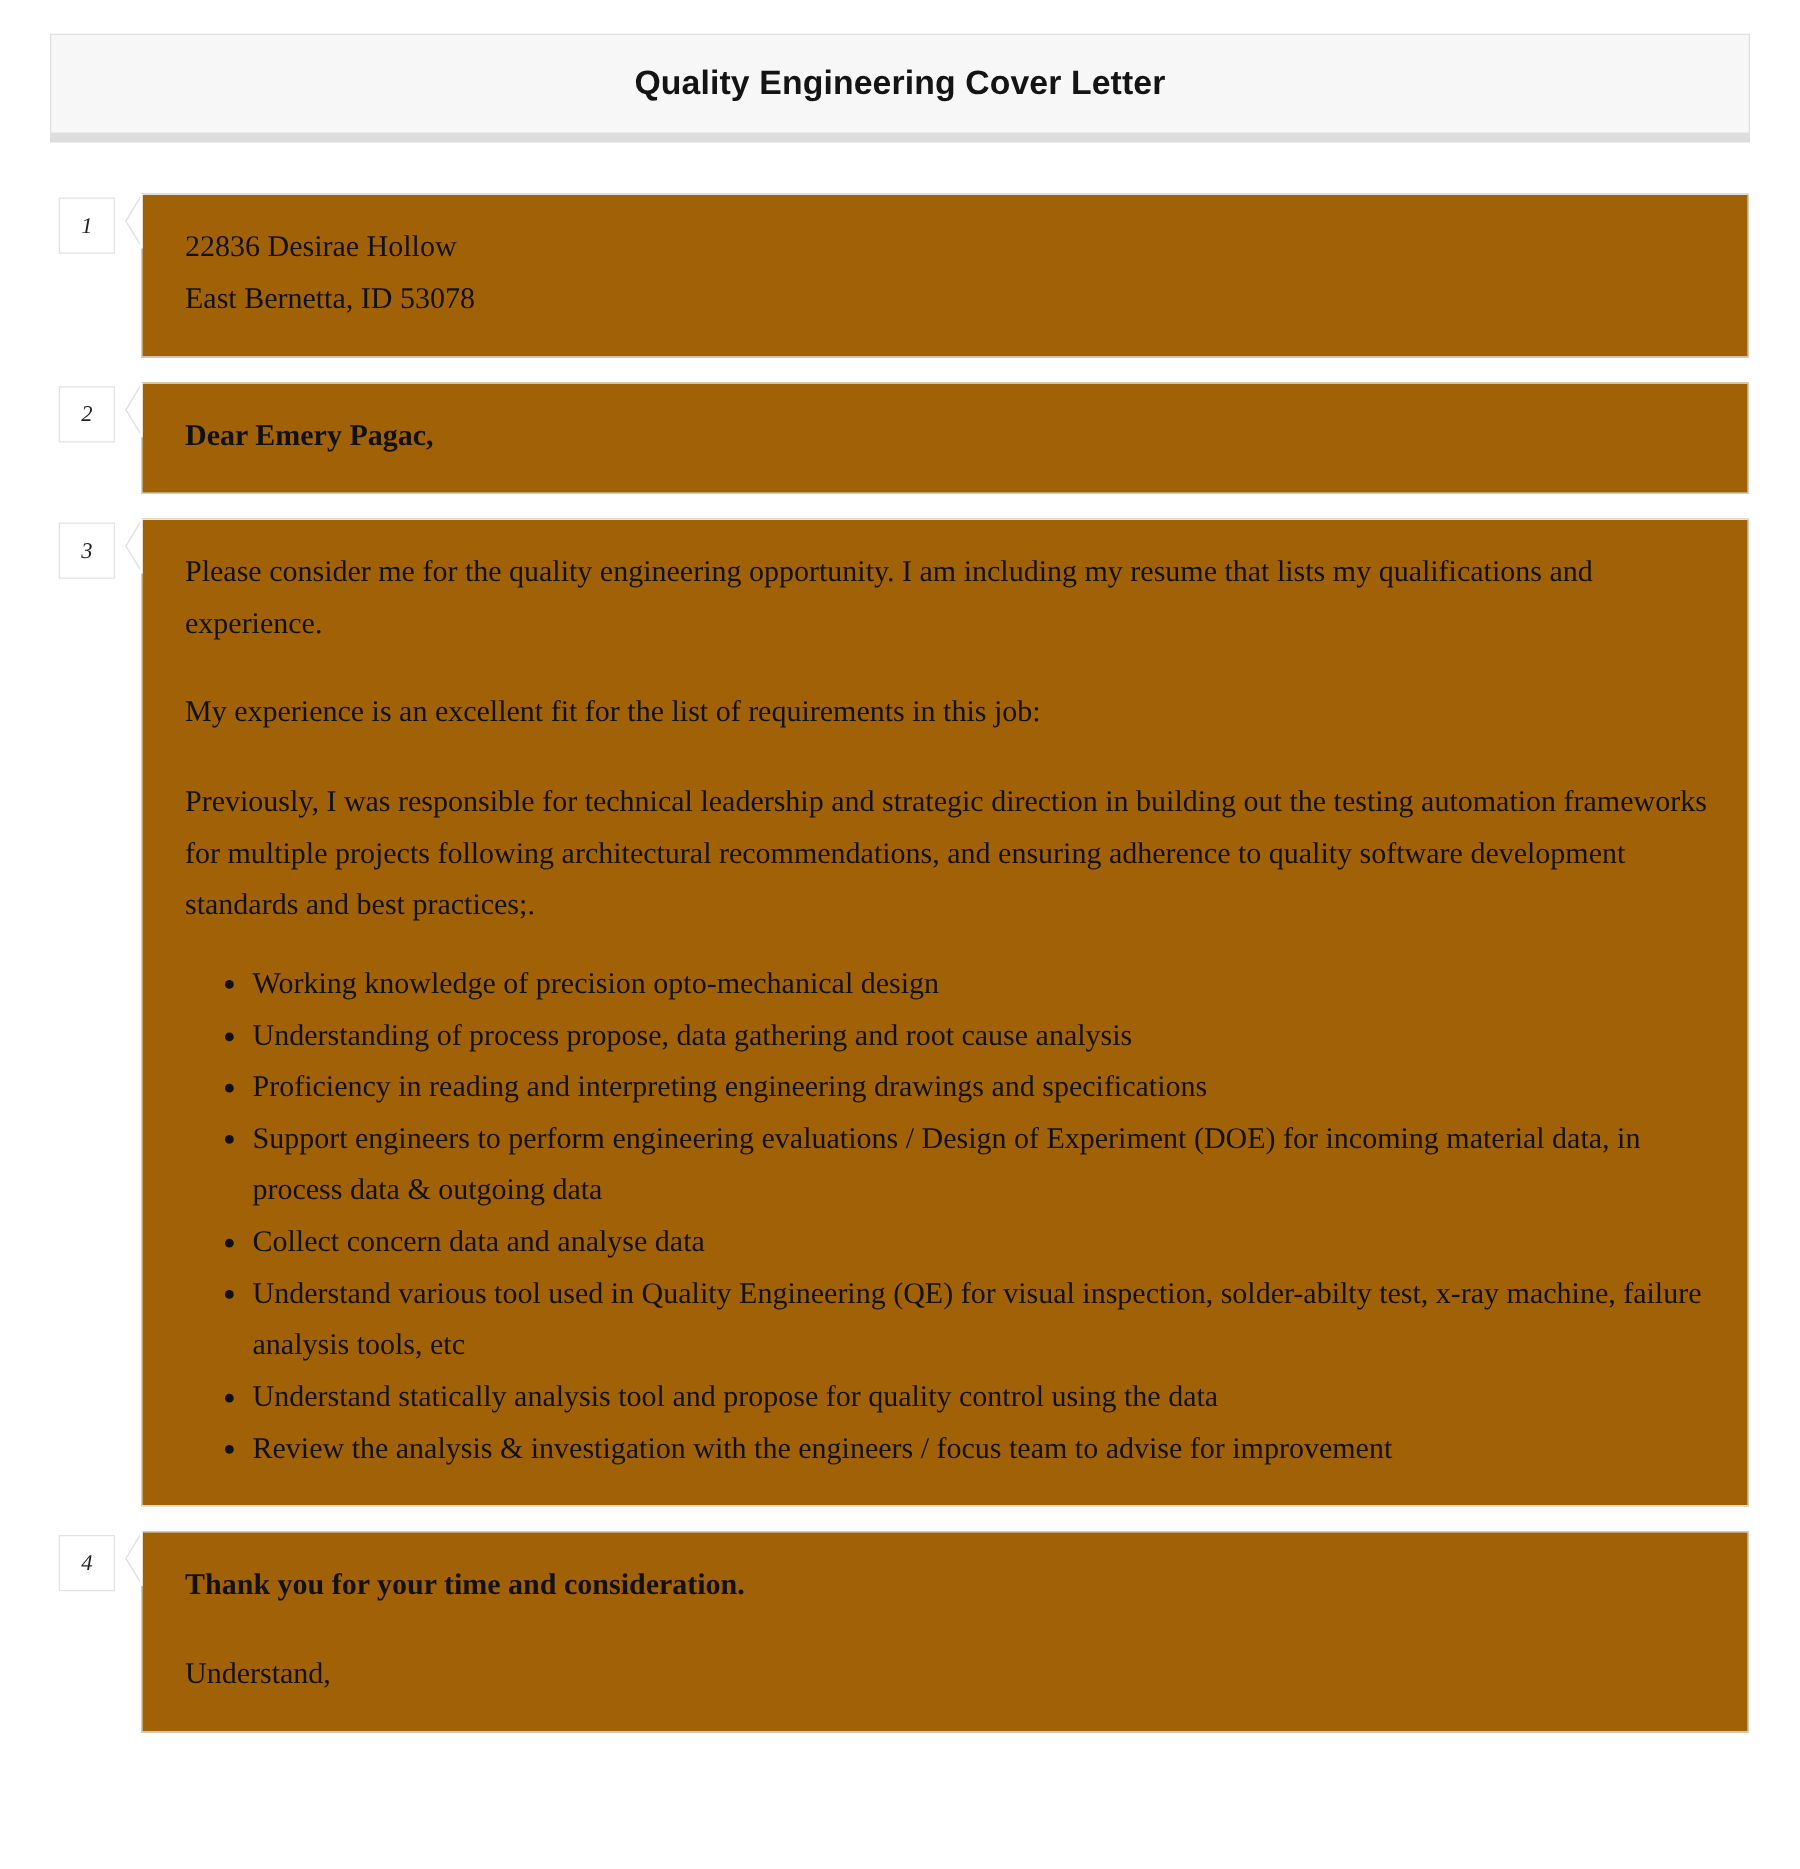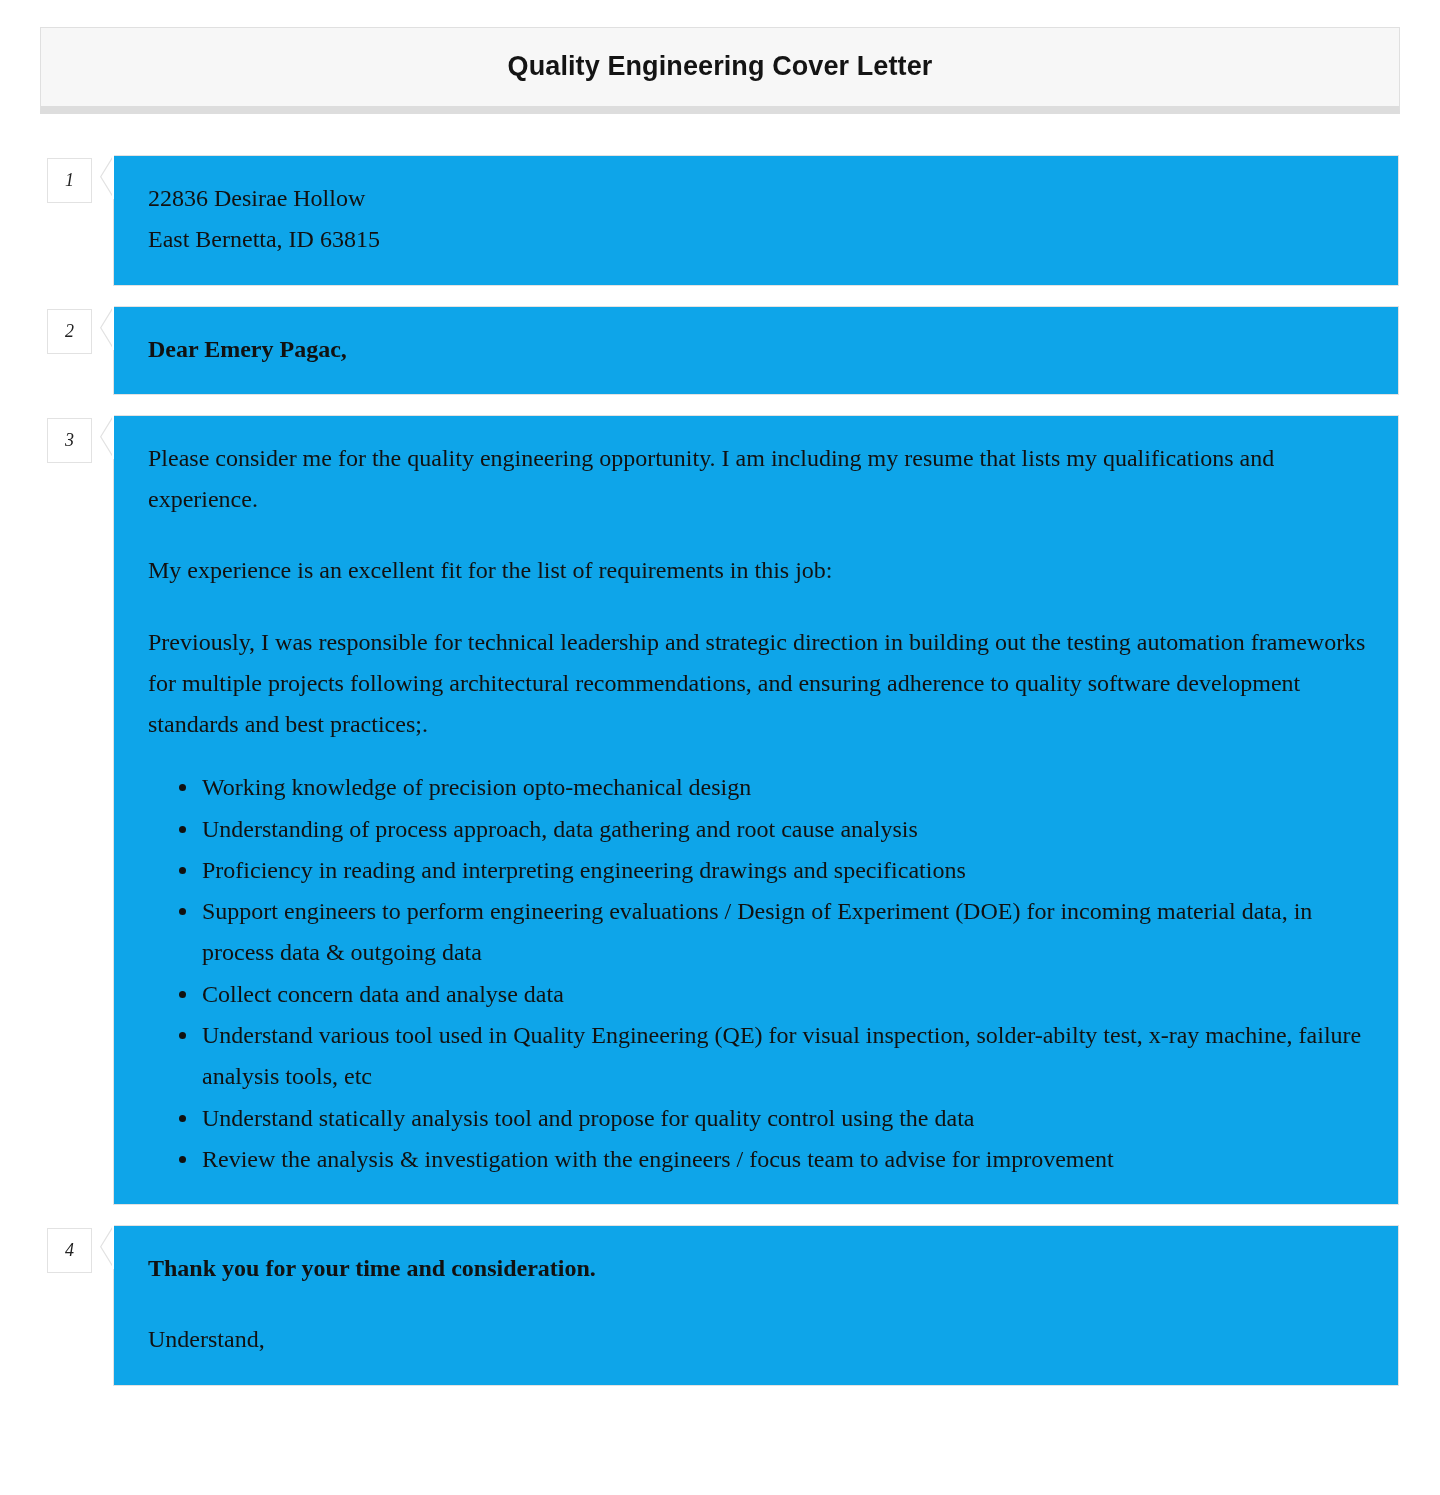--- a/index.html
+++ b/index.html
@@ -73,21 +73,21 @@
     font-family: "Liberation Serif", "DejaVu Serif", serif;
     font-style: italic;
     font-size: 18px;
     color: #222222;
   }
 
   .section-box {
     position: relative;
     margin-left: 113px;
     margin-right: 41px;
-    background: #0ea5e9;
+    background: #a16207;
     border: 1px solid #e2e2e2;
     box-sizing: border-box;
     padding: 22px 26px 24px 34px;
   }
 
   
   .notch {
     position: absolute;
     left: -14px;
     top: -1px;
@@ -134,21 +134,21 @@
     <div class="section-row">
       <div class="section-badge">1</div>
       <div class="section-box">
         <span class="notch">
           <svg width="14" height="44" viewBox="0 0 14 44">
             <path d="M14 0 L0.7 21.8 L14 43.5" fill="#ffffff" stroke="#e2e2e2" stroke-width="1.2" stroke-linejoin="miter"></path>
             <rect x="12" y="0" width="3" height="44" fill="#ffffff"></rect>
           </svg>
         </span>
         <p class="tight">22836 Desirae Hollow</p>
-        <p class="tight">East Bernetta, ID 63815</p>
+        <p class="tight">East Bernetta, ID 53078</p>
       </div>
     </div>
 
     <div class="section-row">
       <div class="section-badge">2</div>
       <div class="section-box">
         <span class="notch">
           <svg width="14" height="44" viewBox="0 0 14 44">
             <path d="M14 0 L0.7 21.8 L14 43.5" fill="#ffffff" stroke="#e2e2e2" stroke-width="1.2" stroke-linejoin="miter"></path>
             <rect x="12" y="0" width="3" height="44" fill="#ffffff"></rect>
@@ -165,21 +165,21 @@
           <svg width="14" height="44" viewBox="0 0 14 44">
             <path d="M14 0 L0.7 21.8 L14 43.5" fill="#ffffff" stroke="#e2e2e2" stroke-width="1.2" stroke-linejoin="miter"></path>
             <rect x="12" y="0" width="3" height="44" fill="#ffffff"></rect>
           </svg>
         </span>
         <p>Please consider me for the quality engineering opportunity. I am including my resume that lists my qualifications and experience.</p>
         <p>My experience is an excellent fit for the list of requirements in this job:</p>
         <p>Previously, I was responsible for technical leadership and strategic direction in building out the testing automation frameworks for multiple projects following architectural recommendations, and ensuring adherence to quality software development standards and best practices;.</p>
         <ul class="req-list">
           <li>Working knowledge of precision opto-mechanical design</li>
-          <li>Understanding of process approach, data gathering and root cause analysis</li>
+          <li>Understanding of process propose, data gathering and root cause analysis</li>
           <li>Proficiency in reading and interpreting engineering drawings and specifications</li>
           <li>Support engineers to perform engineering evaluations / Design of Experiment (DOE) for incoming material data, in process data &amp; outgoing data</li>
           <li>Collect concern data and analyse data</li>
           <li>Understand various tool used in Quality Engineering (QE) for visual inspection, solder-abilty test, x-ray machine, failure analysis tools, etc</li>
           <li>Understand statically analysis tool and propose for quality control using the data</li>
           <li>Review the analysis &amp; investigation with the engineers / focus team to advise for improvement</li>
         </ul>
       </div>
     </div>
 

